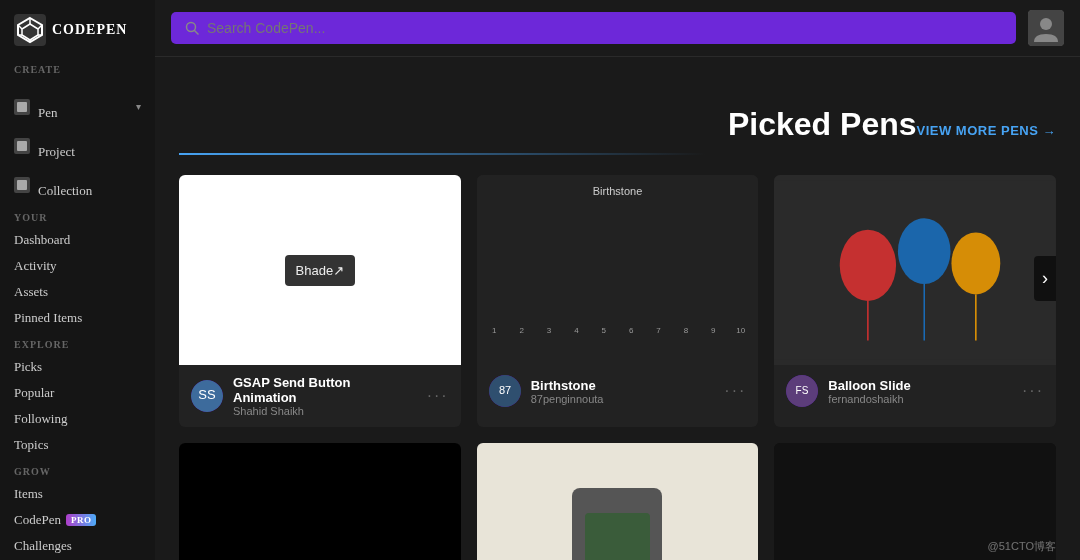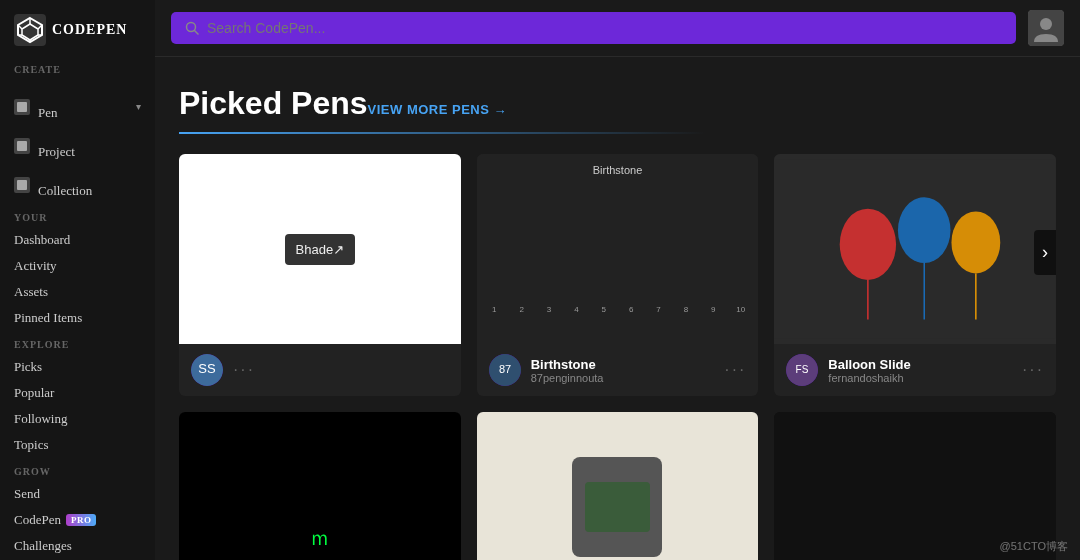--- a/index.html
+++ b/index.html
@@ -190,22 +190,23 @@
     }
 
     
     .page-body {
       padding: 28px 24px 20px 24px;
     }
 
     .section-header {
       display: flex;
       align-items: baseline;
-      justify-content: flex-start;
+      justify-content: flex-end;
       margin-bottom: 10px;
+      margin-top: 21px;
     }
 
     .section-title {
       font-size: 32px;
       font-weight: bold;
       color: #fff;
     }
 
     .view-more-link {
       font-size: 13px;
@@ -486,21 +487,21 @@
   <div class="sidebar-plain-item">
     <span>Following</span>
   </div>
   <div class="sidebar-plain-item">
     <span>Topics</span>
   </div>
 
   <span class="section-label">GROW</span>
 
   <div class="sidebar-plain-item">
-    <span>Send</span>
+    <span>Items</span>
   </div>
   <div class="sidebar-plain-item">
     <span>CodePen</span>
     <span class="pro-badge">PRO</span>
   </div>
   <div class="sidebar-plain-item">
     <span>Challenges</span>
   </div>
 
   <div class="sidebar-bottom-img">
@@ -552,20 +553,24 @@
               <span>Bhade↗</span>
             </div>
           </div>
         </div>
         <div class="pen-info">
           <div class="pen-avatar">
             <svg width="32" height="32" viewBox="0 0 32 32">
                 <circle cx="16" cy="16" r="16" fill="#3d6b9c"></circle>
                 <text x="50%" y="55%" text-anchor="middle" fill="#fff" font-size="13" dy=".1em">SS</text>
               </svg>
+          </div>
+          <div class="pen-meta">
+            <div class="pen-title">GSAP Send Button Animation</div>
+            <div class="pen-author">Shahid Shaikh</div>
           </div>
           <span class="pen-dots">···</span>
         </div>
       </div>
 
       <div class="pen-card">
         <div class="pen-preview" style="background:#222;">
           <div class="birthstone-preview">
             <div class="chart-title">Birthstone</div>
             <div class="chart-bars" id="chart-bars-container">
@@ -700,13 +705,13 @@
       <div class="pen-card" style="background:#111; display:flex; align-items:center; justify-content:center;">
         <div class="pen-preview" style="background:#111; width:100%; height:190px;"></div>
       </div>
 
     </div>
 
   </div>
 
 </div>
 
-<div class="watermark" style="position:fixed; bottom:6px; right:12px; font-size:11px; color:rgba(255,255,255,0.4); z-index:100;">@51CTO博客</div>
+<div class="watermark" style="position:fixed; bottom:6px; right:24px; font-size:11px; color:rgba(255,255,255,0.4); z-index:100;">@51CTO博客</div>
 
 </body></html>

